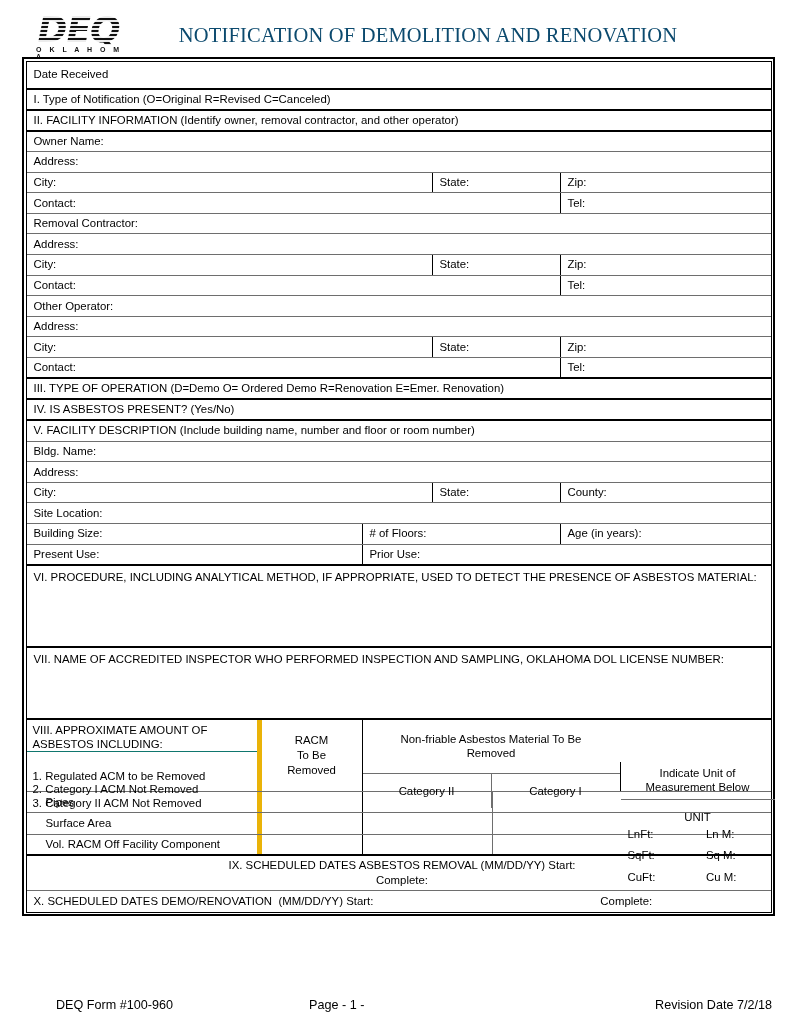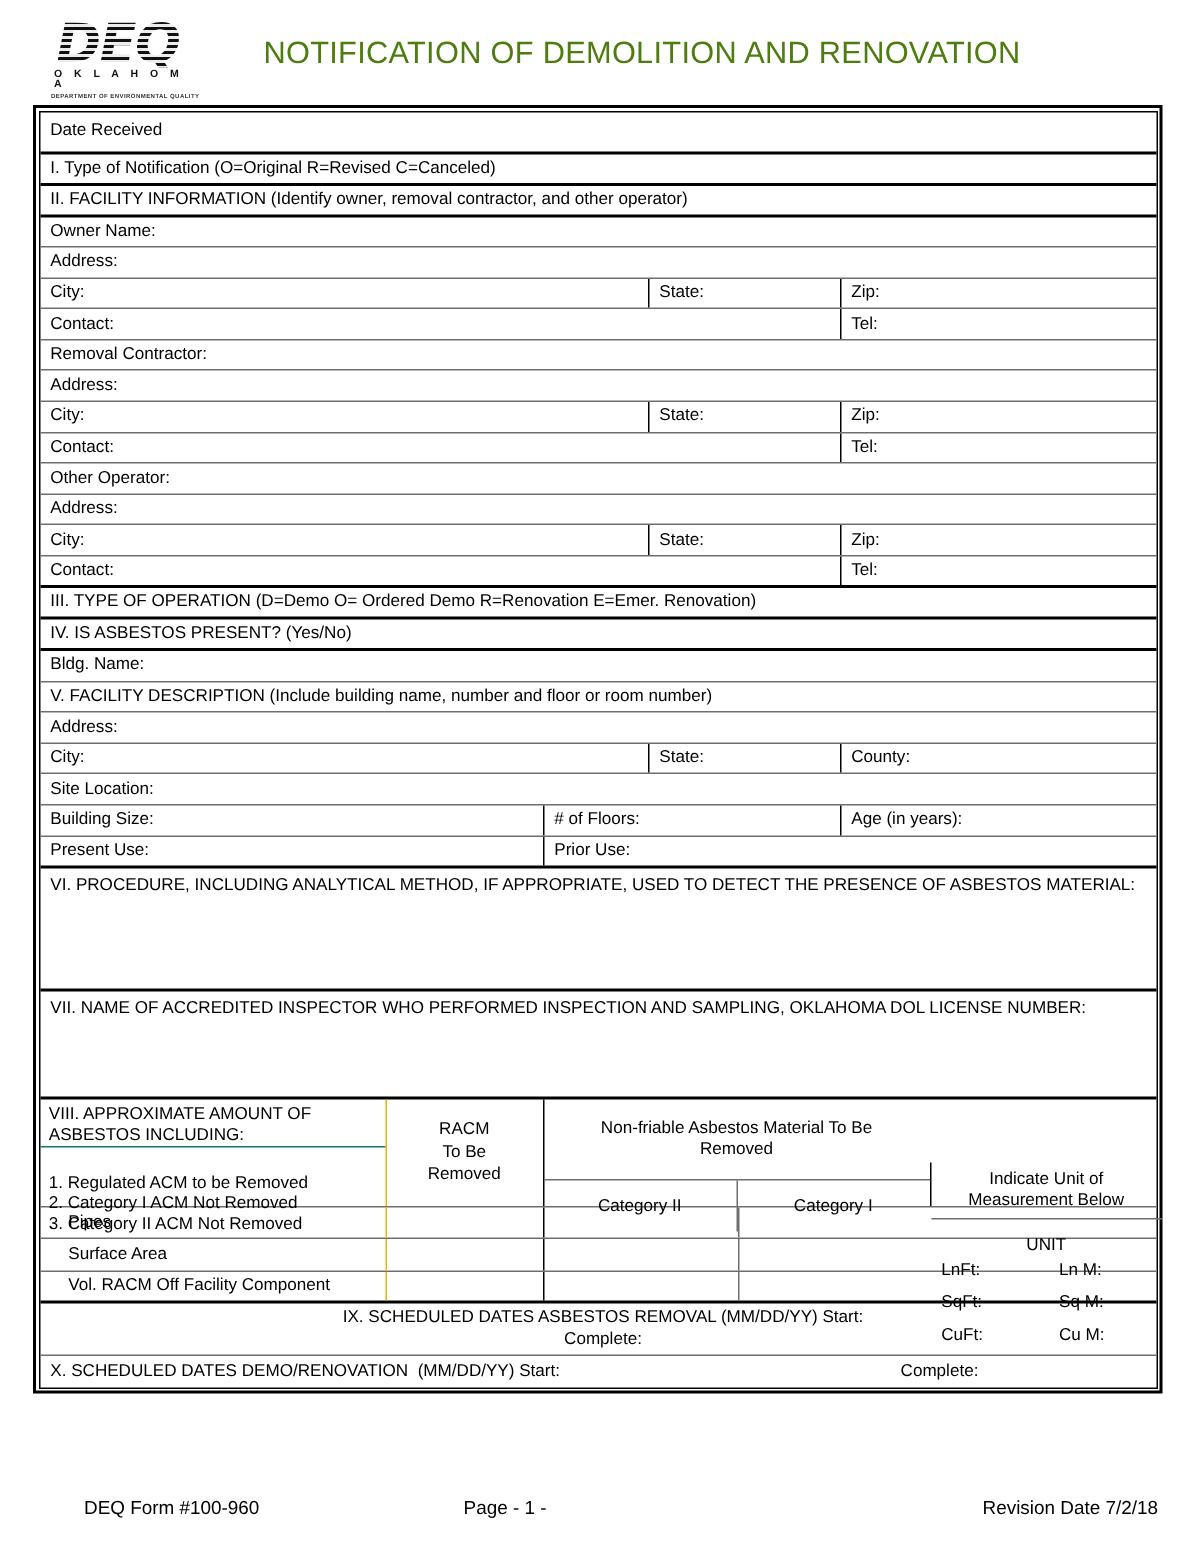--- a/index.html
+++ b/index.html
@@ -81,30 +81,30 @@
     margin-top: 1px;
     white-space: nowrap;
   }
   .doc-title {
     position: absolute;
     left: 0; right: 0;
     top: 24px;
     text-align: center;
     font-size: 20.5px;
     letter-spacing: 0.2px;
-    font-family: Liberation Sans, sans-serif;
-    color: #4d7c0f;
+    font-family: Liberation Serif, serif;
+    color: #0c4a6e;
     padding-left: 56px;
   }
 
   
   .form-wrap {
     position: absolute;
     left: 22px;
-    top: 70px;
+    top: 57px;
     width: 753px;
   }
   .form-outer {
     border: 2.5px solid #000;
     padding: 1.5px;
     background: #fff;
   }
   .form-inner {
     border: 1px solid #000;
   }
@@ -142,21 +142,21 @@
   .bigbox.h2 { height: 70px; }
 
   
   .s8 {
     display: flex;
     width: 100%;
     border-bottom: 1px solid #6e6e6e;
   }
   .s8 > div { min-width: 0; }
   .c-label  { width: 230px; flex: none; }
-  .c-racm   { width: 105px; flex: none; border-left: 1px solid #eab308; }
+  .c-racm   { width: 105px; flex: none; border-left: 5px solid #eab308; }
   .c-nf     { width: 258px; flex: none; border-left: 1px solid #000; }
   .c-unit   { width: 155px; flex: none; border-left: 1px solid #000; margin-top: 42px; }
 
   .s8head { height: 72px; }
   .lab-top {
     height: 32px;
     border-bottom: 1px solid #0f766e;
     padding: 3px 0 0 6px;
     font-size: 11.4px;
     line-height: 14.2px;
@@ -327,25 +327,25 @@
 
   <div class="row thick-b">
     <div class="cell">III. TYPE OF OPERATION (D=Demo O= Ordered Demo R=Renovation E=Emer. Renovation)</div>
   </div>
 
   <div class="row thick-b">
     <div class="cell">IV. IS ASBESTOS PRESENT? (Yes/No)</div>
   </div>
 
   <div class="row">
+    <div class="cell">V. FACILITY DESCRIPTION (Include building name, number and floor or room number)</div>
+  </div>
+
+  <div class="row">
     <div class="cell">Bldg. Name:</div>
-  </div>
-
-  <div class="row">
-    <div class="cell">V. FACILITY DESCRIPTION (Include building name, number and floor or room number)</div>
   </div>
 
   <div class="row">
     <div class="cell">Address:</div>
   </div>
 
   <div class="row">
     <div class="cell" style="width:405px;flex:none;">City:</div>
     <div class="cell bl-dk" style="width:128px;flex:none;">State:</div>
     <div class="cell bl-dk">County:</div>

